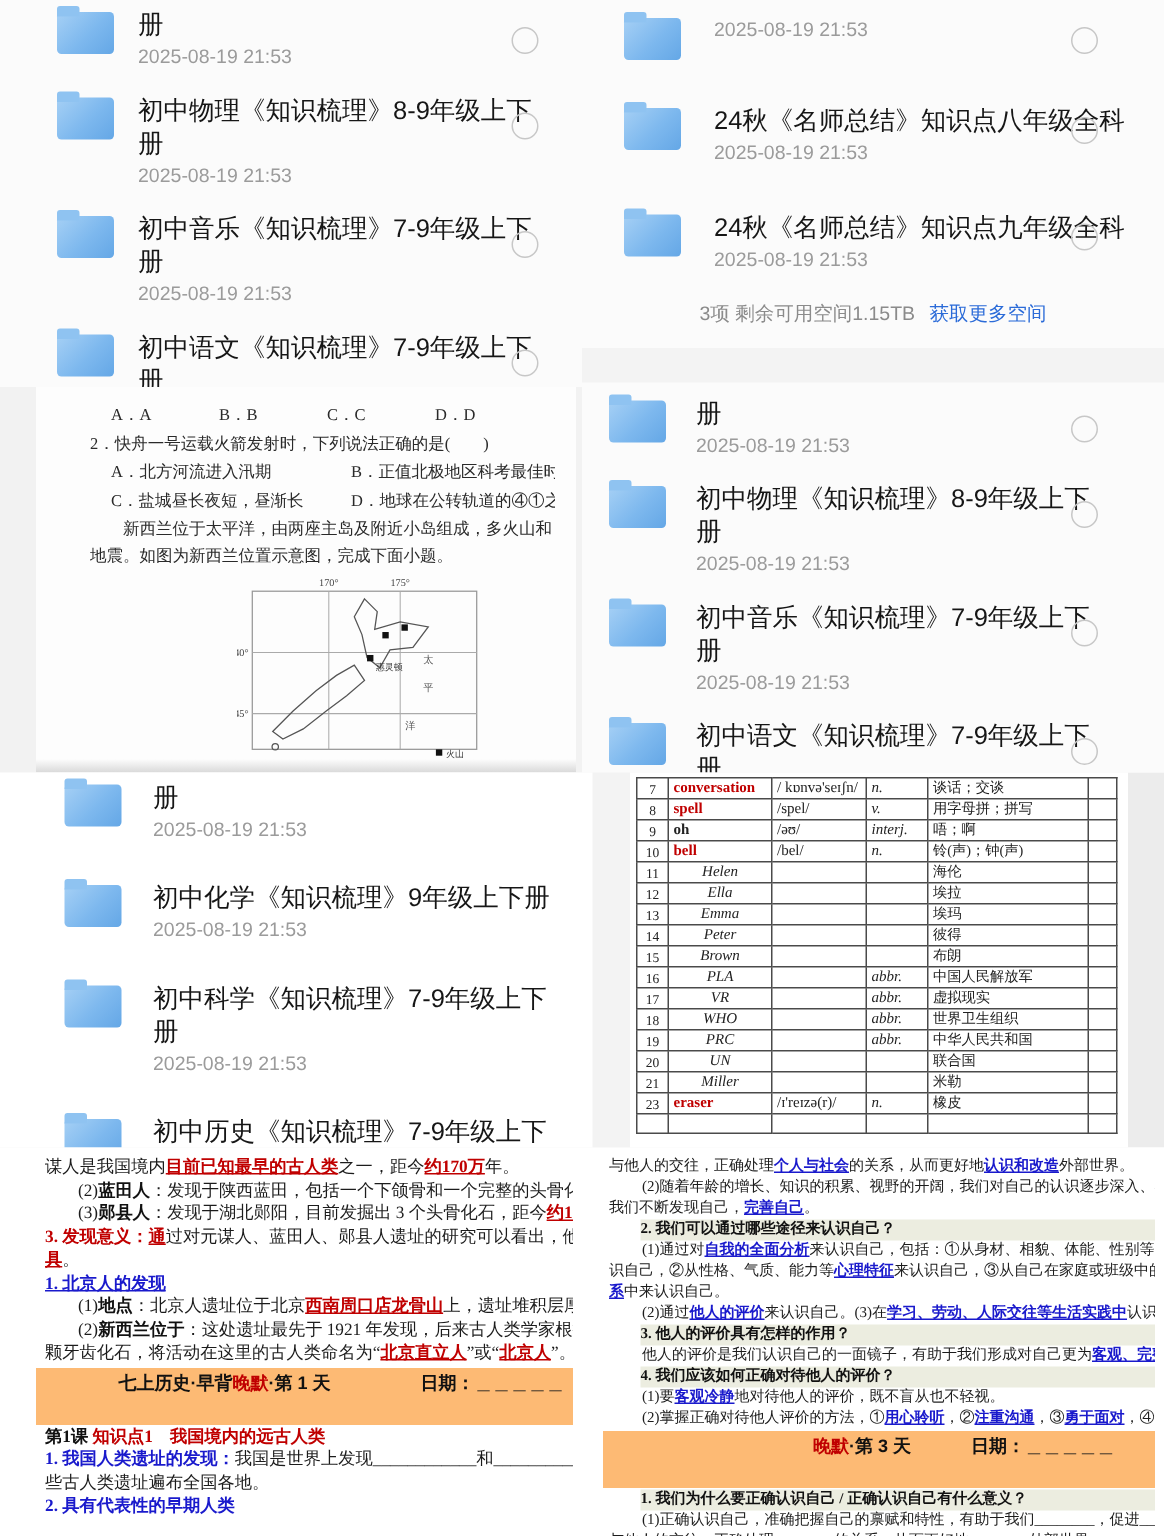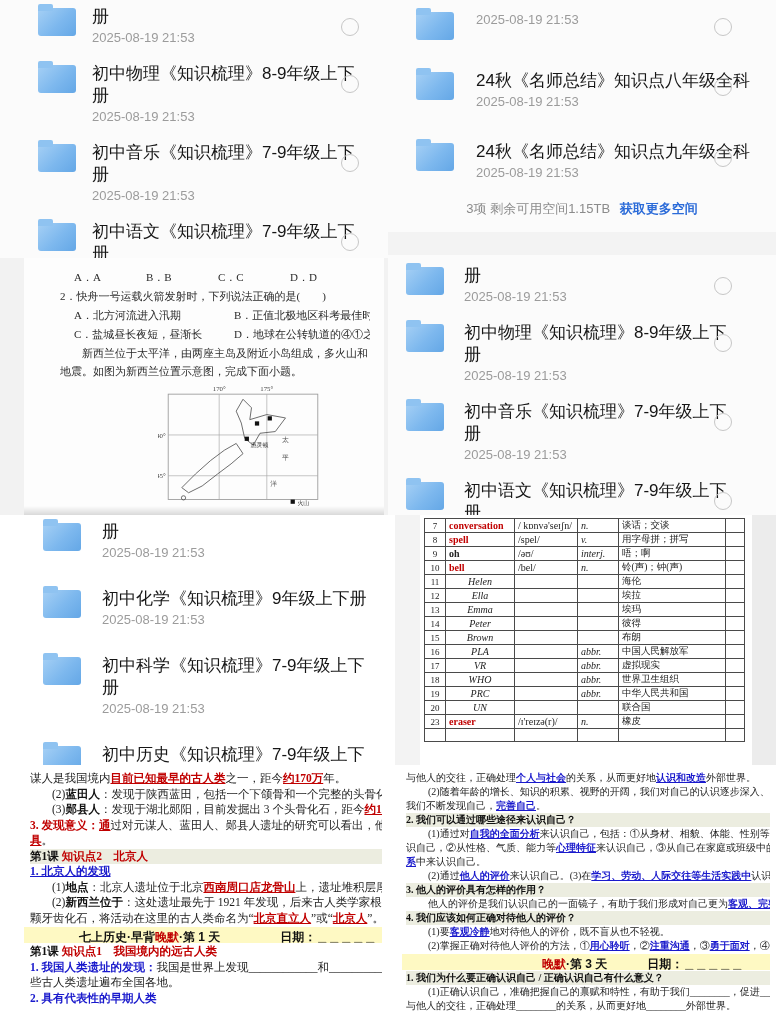--- a/index.html
+++ b/index.html
@@ -32,21 +32,21 @@
   .q-tr .select-circle{left:326px;top:8px;}
   .q-mr{left:388px;top:255px;width:388px;height:260px;padding-top:10px;box-sizing:border-box;}
   .q-mr .folder-icon{margin-left:18px;}
   .q-mr .file-text{margin-left:20px;}
   .q-mr .select-circle{left:326px;top:12px;}
   .q-bl{left:0;top:515px;width:395px;height:250px;background:#fff;padding-top:6px;box-sizing:border-box;}
   .q-bl .folder-icon{margin-left:43px;}
   .q-bl .file-text{margin-left:21px;}
   .list-footer{position:absolute;left:0;right:0;bottom:14px;text-align:center;font-size:13px;}
   .footer-info{color:#8b8b8b;}
-  .footer-link{color:#2b6bd8;font-weight:bold;margin-left:6px;}
+  .footer-link{color:#2b6bd8;font-weight:normal;margin-left:6px;}
   
   .q-ml{left:0;top:258px;width:390px;height:257px;background:#f2f2f2;}
   .exam-page{position:absolute;left:24px;top:0;right:6px;bottom:0;background:#fdfdfd;
      font-family:"Liberation Serif",serif;font-size:11px;color:#2a2a2a;
      padding:10px 14px 0 36px;box-sizing:border-box;}
   .exam-line{line-height:19px;white-space:nowrap;overflow:hidden;}
   .opt4 span{display:inline-block;width:72px;}
   .opt2 span{display:inline-block;width:160px;}
   .opt-ind{padding-left:14px;}
   .exam-para{text-indent:2em;white-space:normal;line-height:18px;}
@@ -69,23 +69,23 @@
   .iw{font-style:italic;text-align:center;}
   .bw{font-weight:bold;}
   
   .doc{background:#fff;font-family:"Liberation Serif",serif;color:#1c1c1c;}
   .q-hist{left:0;top:765px;width:390px;height:259px;padding:6px 8px 4px 30px;box-sizing:border-box;}
   .q-hist .line{font-size:11.5px;line-height:15.5px;}
   .q-pol{left:390px;top:765px;width:386px;height:259px;padding:6px 6px 0 16px;box-sizing:border-box;}
   .q-pol .line{font-size:10px;line-height:14px;}
   .line{white-space:nowrap;overflow:hidden;}
   .line.ind{padding-left:22px;}
-  .line.hl{background:#ecede0;}
-  .line.ybar{background:#fef9c3;font-family:"Liberation Sans",sans-serif;
-     font-size:12px;height:16px;line-height:21px;margin:1px 0;}
+  .line.hl{background:#ecede0;margin-left:21px;}
+  .line.ybar{background:#fdba74;font-family:"Liberation Sans",sans-serif;
+     font-size:12px;height:38px;line-height:21px;margin:1px 0;}
   .q-hist .line.ybar{padding-left:55px;margin-left:-6px;}
   .q-pol .line.ybar{padding-left:140px;margin-left:-4px;}
   .bb{font-weight:bold;color:#111;}
   .rb{font-weight:bold;color:#c00000;}
   .rbu{font-weight:bold;color:#c00000;text-decoration:underline;}
   .bl{font-weight:bold;color:#1a1acc;}
   .blu{font-weight:bold;color:#1a1acc;text-decoration:underline;}
   .gap{display:inline-block;width:60px;}
   .q-pol .gap{width:40px;}
   svg text{font-family:"Liberation Serif",serif;}
@@ -428,20 +428,28 @@
 
         <tr>
           <td class="c-n">20</td>
           <td class="c-w iw">UN</td>
           <td class="c-ph"></td>
           <td class="c-pos"></td>
           <td class="c-m">联合国</td>
           <td class="c-chk"></td>
         </tr>
 
+        <tr>
+          <td class="c-n">21</td>
+          <td class="c-w iw">Miller</td>
+          <td class="c-ph"></td>
+          <td class="c-pos"></td>
+          <td class="c-m">米勒</td>
+          <td class="c-chk"></td>
+        </tr>
 
 
         <tr>
           <td class="c-n">23</td>
           <td class="c-w rw">eraser</td>
           <td class="c-ph">/ɪ'reɪzə(r)/</td>
           <td class="c-pos">n.</td>
           <td class="c-m">橡皮</td>
           <td class="c-chk"></td>
         </tr>
@@ -458,21 +466,20 @@
   </table>
   <div class="gray-edge"></div>
 </div>
 
 <div class="quad doc q-hist">
     <div class="line"><span>谋人是我国境内</span><span class="rbu">目前已知最早的古人类</span><span>之一，距今</span><span class="rbu">约170万</span><span>年。</span></div>
     <div class="line ind"><span>(2)</span><span class="bb">蓝田人</span><span>：发现于陕西蓝田，包括一个下颌骨和一个完整的头骨化石，距今</span></div>
     <div class="line ind"><span>(3)</span><span class="bb">郧县人</span><span>：发现于湖北郧阳，目前发掘出 3 个头骨化石，距今</span><span class="rbu">约100万</span></div>
     <div class="line"><span class="rb">3. 发现意义：</span><span class="rbu">通</span><span>过对元谋人、蓝田人、郧县人遗址的研究可以看出，他们已经能够</span></div>
     <div class="line"><span class="rbu">具</span><span>。</span></div>
-    <div class="line hl"><span class="bb">第1课 </span><span class="rb">知识点2　北京人</span></div>
     <div class="line"><span class="blu">1. 北京人的发现</span></div>
     <div class="line ind"><span>(1)</span><span class="bb">地点</span><span>：北京人遗址位于北京</span><span class="rbu">西南周口店龙骨山</span><span>上，遗址堆积层厚 40 多米。</span></div>
     <div class="line ind"><span>(2)</span><span class="bb">新西兰位于</span><span>：这处遗址最先于 1921 年发现，后来古人类学家根据在遗址中发现的 3</span></div>
     <div class="line"><span>颗牙齿化石，将活动在这里的古人类命名为“</span><span class="rbu">北京直立人</span><span>”或“</span><span class="rbu">北京人</span><span>”。</span></div>
     <div class="line ybar"><span class="bb">七上历史·早背</span><span class="rb">晚默</span><span class="bb">·第 1 天</span><span class="gap"></span><span class="bb">日期：</span><span>＿＿＿＿＿</span></div>
     <div class="line"><span class="bb">第1课 </span><span class="rb">知识点1　我国境内的远古人类</span></div>
     <div class="line"><span class="bl">1. 我国人类遗址的发现：</span><span>我国是世界上发现____________和____________最多的国家之一，这</span></div>
     <div class="line"><span>些古人类遗址遍布全国各地。</span></div>
     <div class="line"><span class="bl">2. 具有代表性的早期人类</span></div>
   </div>

